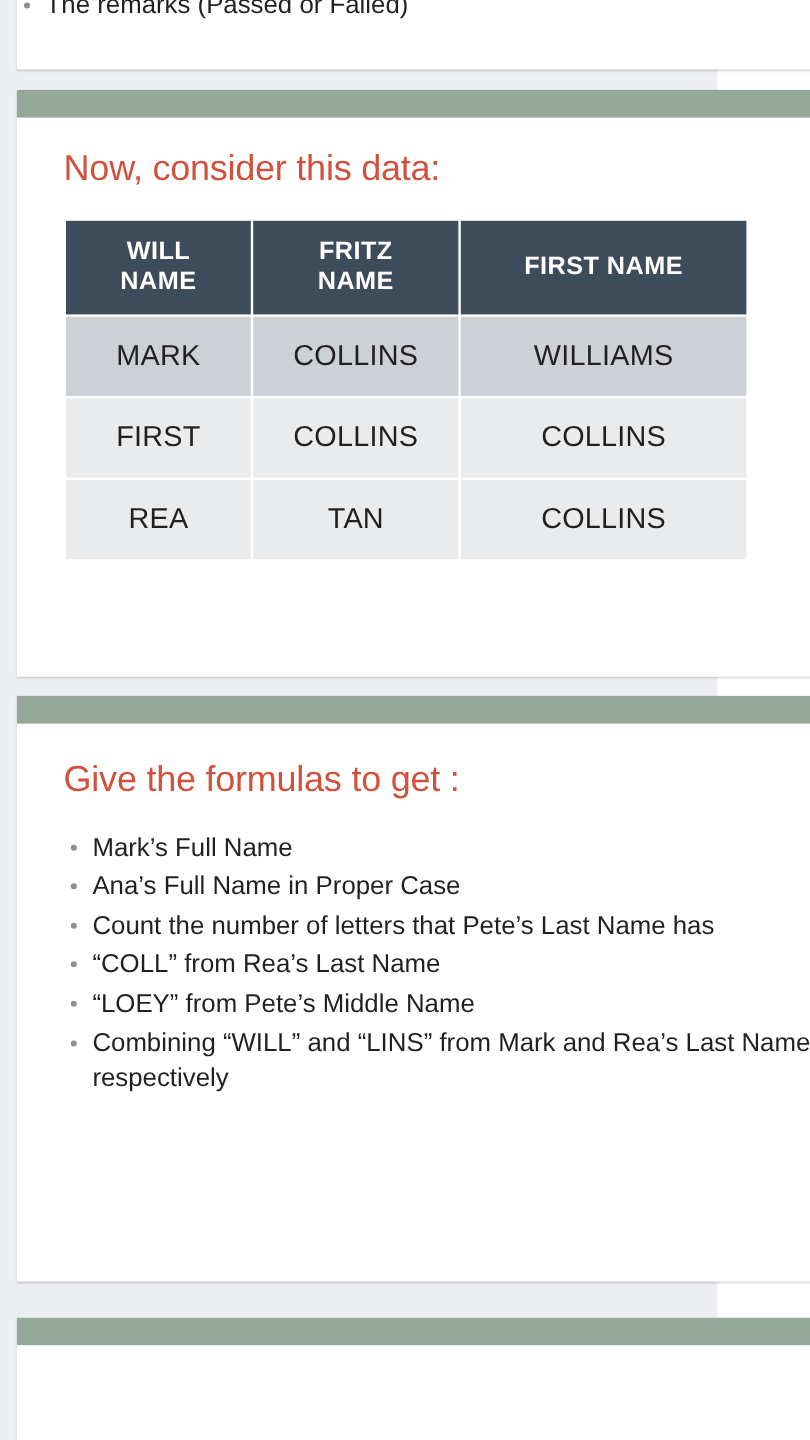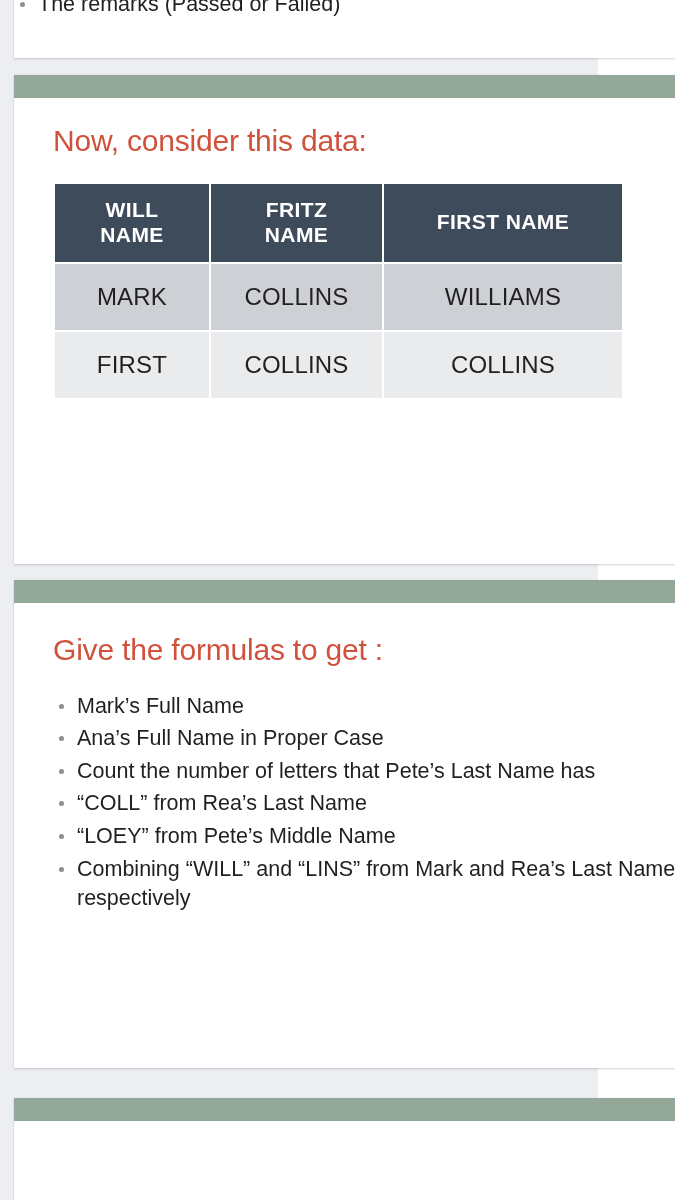--- a/index.html
+++ b/index.html
@@ -189,20 +189,25 @@
           <tr class="row-dark">
             <td>MARK</td>
             <td>COLLINS</td>
             <td>WILLIAMS</td>
           </tr>
           <tr class="row-light">
             <td>FIRST</td>
             <td>COLLINS</td>
             <td>COLLINS</td>
           </tr>
+          <tr class="row-light">
+            <td>REA</td>
+            <td>TAN</td>
+            <td>COLLINS</td>
+          </tr>
         </tbody>
       </table>
     </div>
   </div>
 
   <div class="card" id="card-formulas">
     <div class="green-bar"></div>
     <div class="card-body">
       <h2 class="heading">Give the formulas to get :</h2>
       <ul class="bullets">

